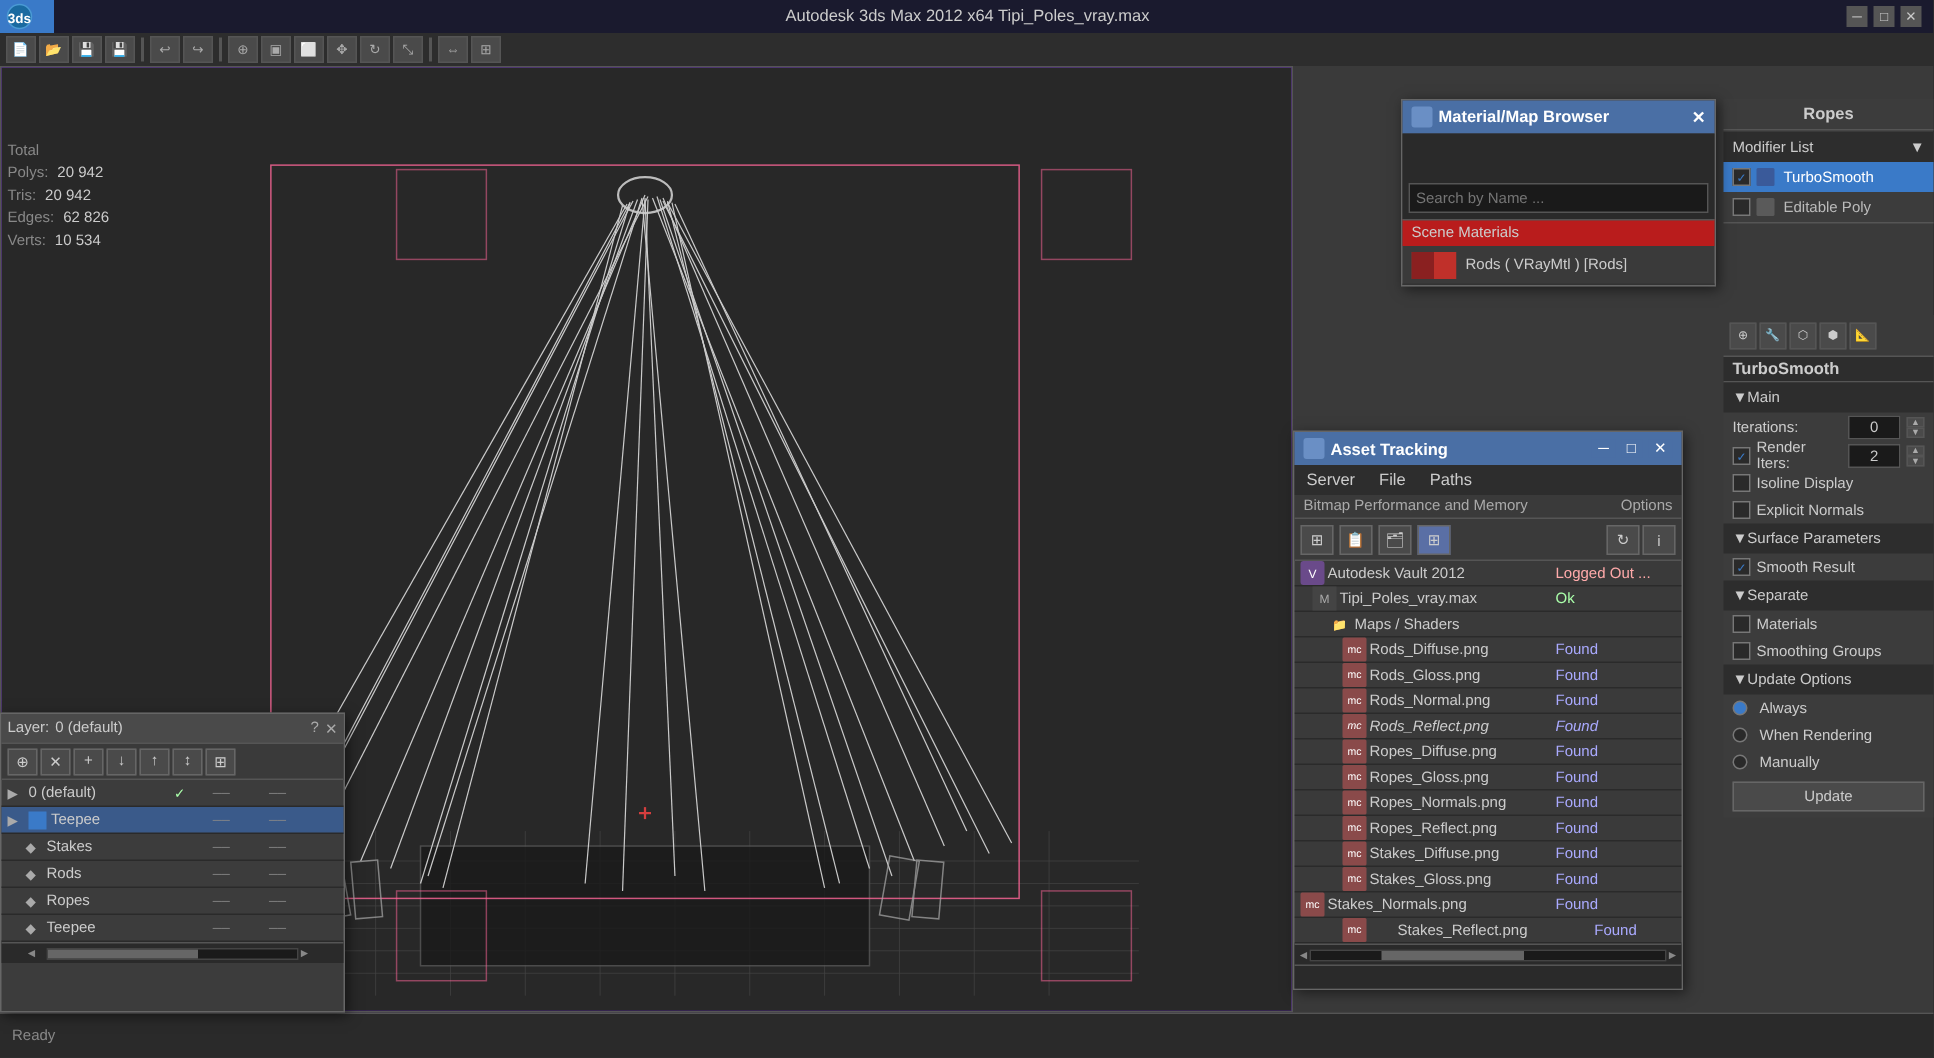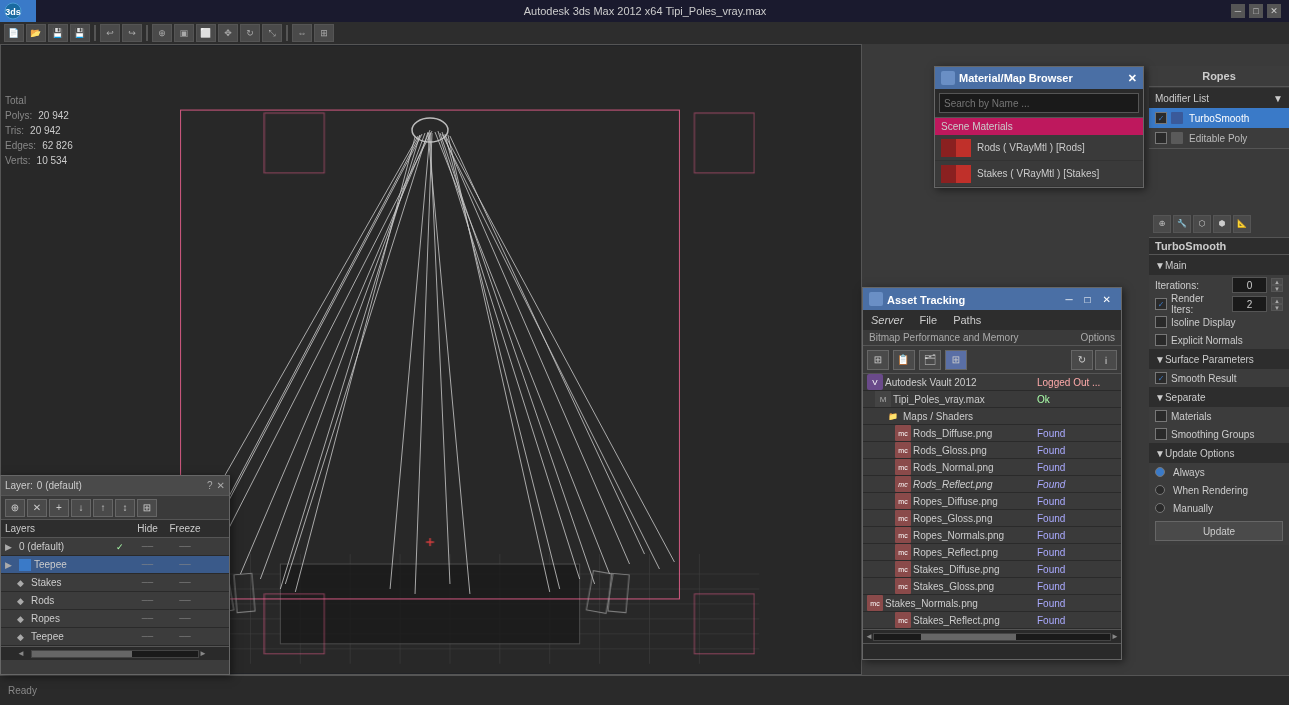--- a/index.html
+++ b/index.html
@@ -43,21 +43,21 @@
       color: #ccc;
     }
 
     
     #viewport {
       position: absolute;
       top: 44px;
       left: 0;
       width: 862px;
       bottom: 30px;
-      background: #0f172a;
+      background: #4c1d95;
       border: 1px solid #555;
       overflow: hidden;
     }
     #viewport-label {
       position: absolute;
       top: 4px;
       left: 4px;
       color: #ffaa00;
       font-size: 10px;
     }
@@ -113,23 +113,24 @@
       background: #2a2a2a;
     }
     .panel-search input {
       width: 100%;
       height: 20px;
       background: #1a1a1a;
       border: 1px solid #555;
       color: #ccc;
       font-size: 10px;
       padding: 0 4px;
+      margin-top: 29px;
     }
     .section-header {
-      background: #be185d;
+      background: #b91c1c;
       padding: 3px 6px;
       font-size: 10px;
       color: #ccc;
       border-top: 1px solid #555;
     }
     .material-item {
       display: flex;
       align-items: center;
       padding: 3px 6px;
       height: 26px;
@@ -705,44 +706,37 @@
   </div>
   <div class="section-header">Scene Materials</div>
   <div>
     <div class="material-item">
       <svg class="material-swatch" viewBox="0 0 30 18">
         <rect width="30" height="18" fill="#c0302a"></rect>
         <rect x="0" y="0" width="15" height="18" fill="#8a2020"></rect>
       </svg>
       <span class="material-name">Rods ( VRayMtl ) [Rods]</span>
     </div>
-    <div class="material-item">
-      <svg class="material-swatch" viewBox="0 0 30 18">
-        <rect width="30" height="18" fill="#c0302a"></rect>
-        <rect x="0" y="0" width="15" height="18" fill="#8a2020"></rect>
-      </svg>
-      <span class="material-name">Stakes ( VRayMtl ) [Stakes]</span>
-    </div>
   </div>
 </div>
 
 <div id="asset-tracking">
   <div class="asset-titlebar">
     <div style="display:flex; align-items:flex-end;">
       <div style="width:14px; height:14px; background:#6a8fc5; border-radius:2px; margin-right:4px;"></div>
       <span>Asset Tracking</span>
     </div>
     <div style="display:flex; gap:4px;">
       <button style="background:#4a6fa5; border:none; color:#fff; cursor:pointer; font-size:10px; padding:0 4px;">─</button>
       <button style="background:#4a6fa5; border:none; color:#fff; cursor:pointer; font-size:10px; padding:0 4px;">□</button>
       <button style="background:#4a6fa5; border:none; color:#fff; cursor:pointer; font-size:10px; padding:0 4px;">✕</button>
     </div>
   </div>
   <div class="asset-menu-bar">
-    <span class="menu-item" style="padding:0 4px;font-style:italic;">Server</span>
+    <span class="menu-item" style="padding:0 4px;">Server</span>
     <span class="menu-item" style="padding:0 4px;">File</span>
     <span class="menu-item" style="padding:0 4px;">Paths</span>
   </div>
   <div style="display:flex; align-items:center; padding:2px 6px; font-size:10px; color:#aaa; background:#3a3a3a; border-bottom:1px solid #555;">
     <span>Bitmap Performance and Memory</span>
     <span style="margin-left:auto;">Options</span>
   </div>
   <div class="asset-toolbar">
     <div class="asset-tool-btn">⊞</div>
     <div class="asset-tool-btn">📋</div>
@@ -821,21 +815,21 @@
     <div class="asset-row" style="padding-left:32px;">
       <div class="asset-row-icon icon-texture">mc</div>
       <span class="asset-row-name">Stakes_Gloss.png</span>
       <span class="asset-row-status status-found">Found</span>
     </div>
     <div class="asset-row" style="">
       <div class="asset-row-icon icon-texture">mc</div>
       <span class="asset-row-name">Stakes_Normals.png</span>
       <span class="asset-row-status status-found">Found</span>
     </div>
-    <div class="asset-row" style="padding-left:32px;">
+    <div class="asset-row" style="padding-left:32px;text-align:center;">
       <div class="asset-row-icon icon-texture">mc</div>
       <span class="asset-row-name">Stakes_Reflect.png</span>
       <span class="asset-row-status status-found">Found</span>
     </div>
   </div>
   <div class="asset-scrollbar">
     <span style="font-size:8px; color:#888; cursor:pointer;">◄</span>
     <div class="asset-scrollbar-track">
       <div class="asset-scrollbar-thumb"></div>
     </div>
@@ -857,26 +851,20 @@
   </div>
   <div class="layer-toolbar">
     <div class="layer-tool-btn">⊕</div>
     <div class="layer-tool-btn">✕</div>
     <div class="layer-tool-btn">+</div>
     <div class="layer-tool-btn">↓</div>
     <div class="layer-tool-btn">↑</div>
     <div class="layer-tool-btn">↕</div>
     <div class="layer-tool-btn">⊞</div>
   </div>
-  <div class="layer-col-header">
-    <span class="layer-name-col">Layers</span>
-    <span class="layer-hide-col">Hide</span>
-    <span class="layer-freeze-col">Freeze</span>
-    <span class="layer-extra-col"></span>
-  </div>
   <div>
 
     <div class="layer-row">
       <span class="layer-row-check">▶</span>
       <span class="layer-row-name">0 (default)</span>
       <span class="layer-row-check" style="margin-left:auto; color:#aaffaa;">✓</span>
       <span class="layer-row-vis">──</span>
       <span class="layer-row-frz">──</span>
       <span class="layer-row-extra"></span>
     </div>

